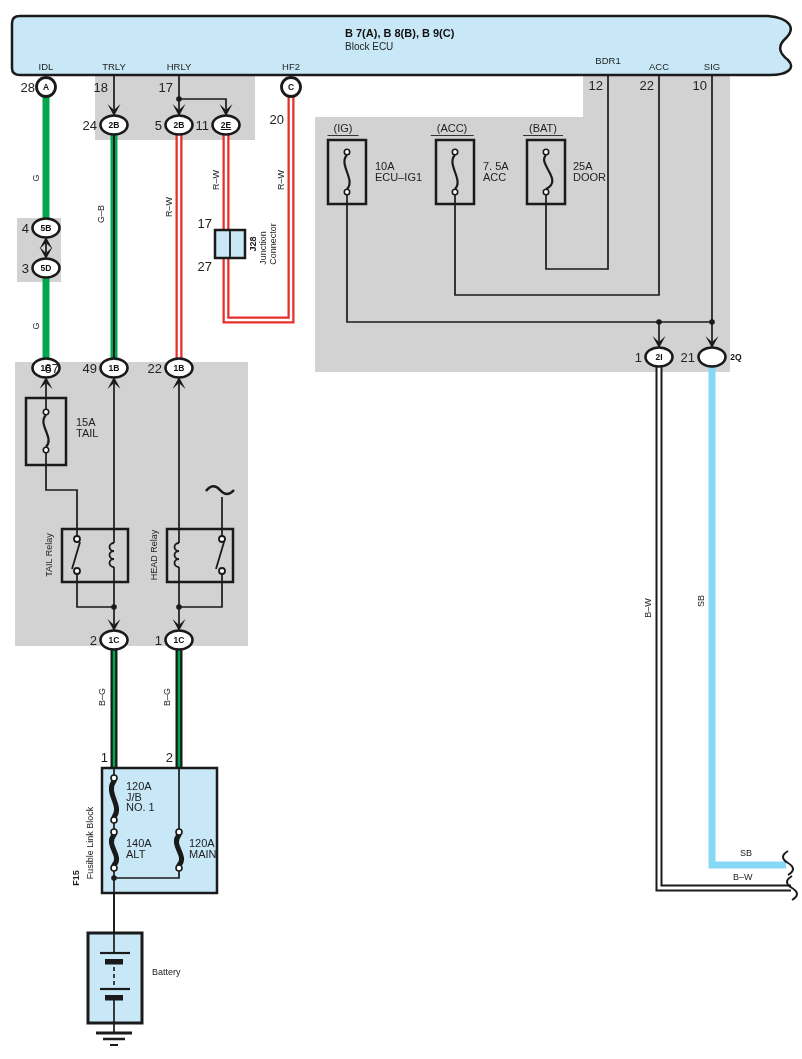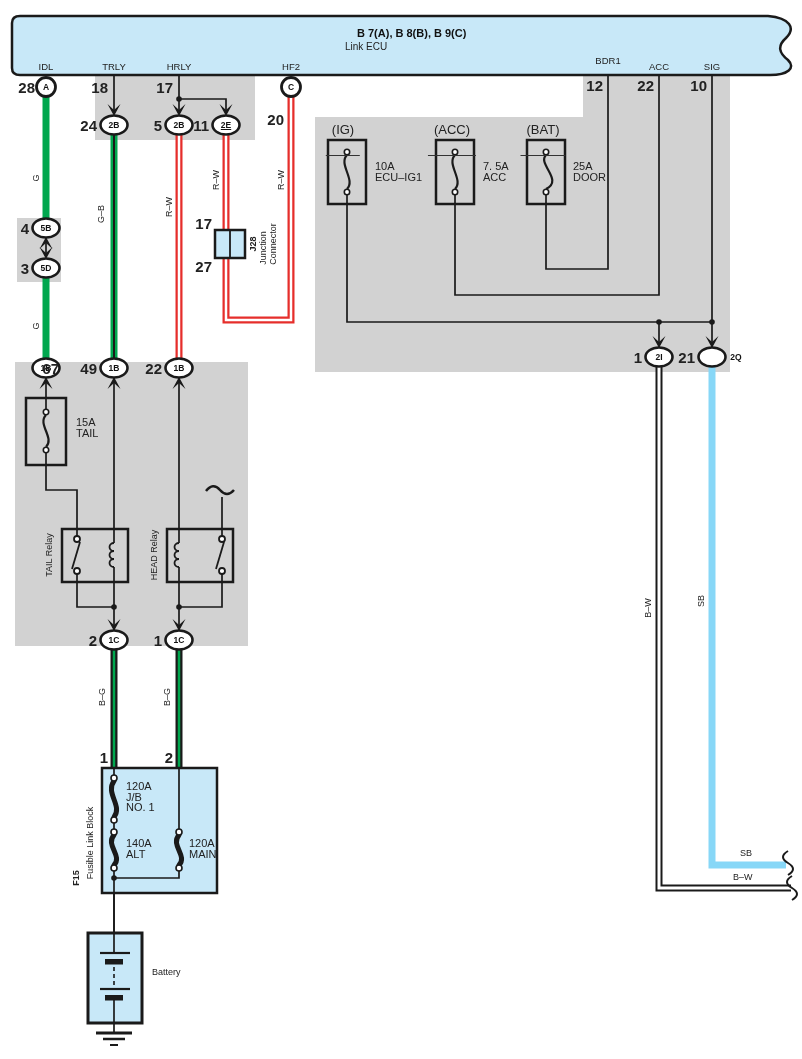--- a/index.html
+++ b/index.html
@@ -1,28 +1,28 @@
 <!DOCTYPE html>
 <html><head>
 <meta charset="utf-8">
 <style>
   html,body{margin:0;padding:0;background:#fff;}
   #stage{position:relative;width:802px;height:1059px;background:#fff;
          font-family:"Liberation Sans",sans-serif;color:#222;overflow:hidden;}
   svg{position:absolute;left:0;top:0;}
   .lbl{position:absolute;font-size:9px;color:#222;white-space:nowrap;}
   .hc{position:absolute;transform:translate(-50%,-50%);font-size:9.5px;color:#222;white-space:nowrap;}
-  .nr{position:absolute;transform:translate(-100%,-50%);font-size:15px;color:#222;white-space:nowrap;font-weight:bold;}
+  .nr{position:absolute;transform:translate(-100%,-50%);font-size:13px;color:#222;white-space:nowrap;}
   .ct{position:absolute;transform:translate(-50%,-50%);font-size:8.5px;font-weight:bold;color:#111;white-space:nowrap;}
   .vl{position:absolute;transform:translate(-50%,-50%) rotate(-90deg);font-size:9px;color:#222;white-space:nowrap;line-height:10px;}
   .lb{position:absolute;font-size:11px;line-height:10.5px;color:#222;white-space:nowrap;}
   .t1{position:absolute;font-size:11px;font-weight:bold;color:#111;white-space:nowrap;}
   .t2{position:absolute;font-size:10px;color:#222;white-space:nowrap;}
-  .fusetag{position:absolute;transform:translate(-50%,0);font-size:13px;color:#222;
-           border-bottom:1.5px solid #333;padding:0 6px 18px 6px;text-align:center;white-space:nowrap;}
+  .fusetag{position:absolute;transform:translate(-50%,0);font-size:11px;color:#222;
+           border-bottom:1.5px solid #333;padding:0 6px 1px 6px;text-align:center;white-space:nowrap;}
   .bold{font-weight:bold;}
 </style>
 </head>
 <body>
 
 <div id="stage">
 
 <svg width="802" height="1059" viewBox="0 0 802 1059">
 
   <g fill="#d2d2d2">
@@ -221,22 +221,22 @@
     <ellipse cx="46" cy="368" rx="13.5" ry="9.5"></ellipse>
     <ellipse cx="114" cy="368" rx="13.5" ry="9.5"></ellipse>
     <ellipse cx="179" cy="368" rx="13.5" ry="9.5"></ellipse>
     <ellipse cx="114" cy="640" rx="13.5" ry="9.5"></ellipse>
     <ellipse cx="179" cy="640" rx="13.5" ry="9.5"></ellipse>
     <ellipse cx="659" cy="357" rx="13.5" ry="9.5"></ellipse>
     <ellipse cx="712" cy="357" rx="13.5" ry="9.5"></ellipse>
   </g>
 </svg>
 
-<div class="t1" style="left:357px;top:27px;">B 7(A), B 8(B), B 9(C)</div>
-<div class="t2" style="left:345px;top:41px;">Link ECU</div>
+<div class="t1" style="left:345px;top:27px;">B 7(A), B 8(B), B 9(C)</div>
+<div class="t2" style="left:345px;top:41px;">Block ECU</div>
 
 <div class="hc" style="left:46px;top:66px;">IDL</div>
 <div class="hc" style="left:114px;top:66px;">TRLY</div>
 <div class="hc" style="left:179px;top:66px;">HRLY</div>
 <div class="hc" style="left:291px;top:66px;">HF2</div>
 <div class="hc" style="left:608px;top:60px;">BDR1</div>
 <div class="hc" style="left:659px;top:66px;">ACC</div>
 <div class="hc" style="left:712px;top:66px;">SIG</div>
 
 <div class="nr" style="left:35px;top:87px;">28</div>

